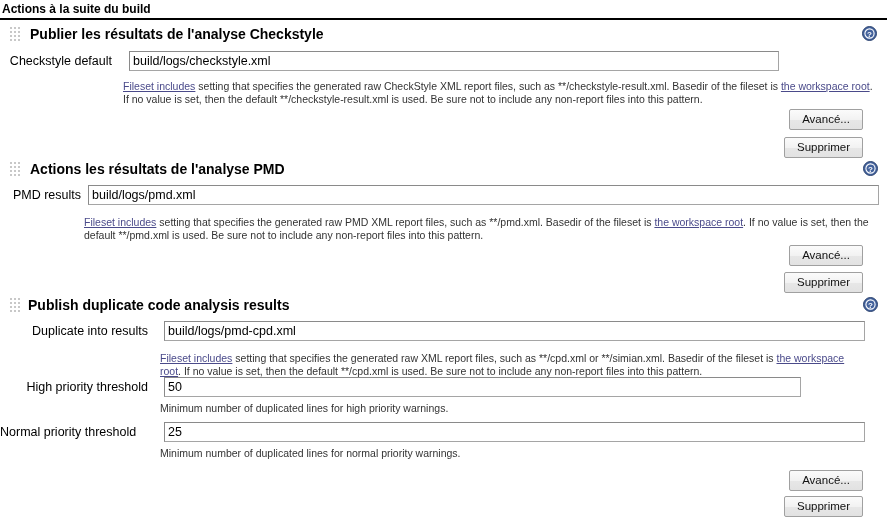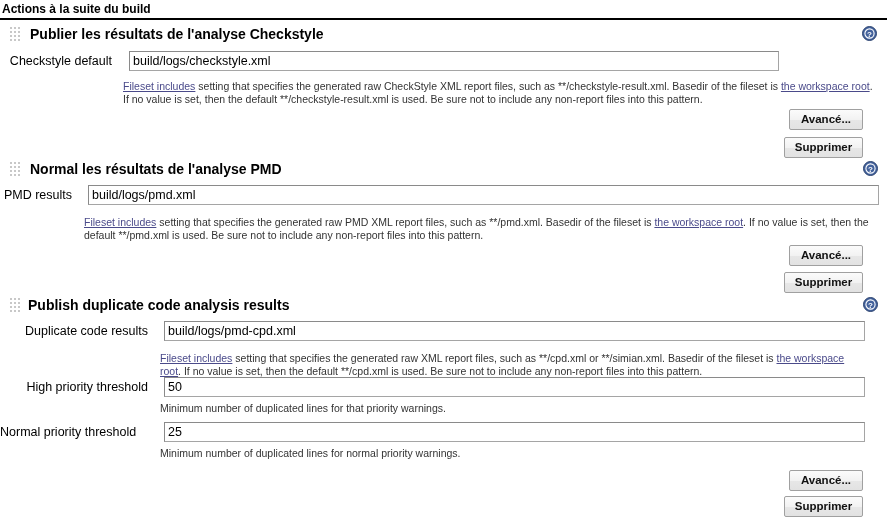--- a/index.html
+++ b/index.html
@@ -123,21 +123,20 @@
     border-radius: 2px;
     background: linear-gradient(to bottom, #fbfbfb 0%, #f2f2f2 50%, #e7e7e7 51%, #e2e2e2 100%);
     font-family: "Liberation Sans", sans-serif;
     font-size: 11.5px;
     color: #111;
     text-align: center;
     height: 21px;
     line-height: 19px;
     cursor: pointer;
     white-space: nowrap;
-    font-weight: bold;
   }
 </style>
 </head>
 <body>
 
 <div class="page-header">
   <div class="page-header-title">Actions à la suite du build</div>
   <div class="page-header-rule"></div>
 </div>
 
@@ -189,31 +188,31 @@
       <span class="dot" style="left:0px;top:4px;"></span>
         <span class="dot" style="left:4px;top:4px;"></span>
         <span class="dot" style="left:8px;top:4px;"></span>
       <span class="dot" style="left:0px;top:8px;"></span>
         <span class="dot" style="left:4px;top:8px;"></span>
         <span class="dot" style="left:8px;top:8px;"></span>
       <span class="dot" style="left:0px;top:12px;"></span>
         <span class="dot" style="left:4px;top:12px;"></span>
         <span class="dot" style="left:8px;top:12px;"></span>
     </span>
-    <span class="block-title" style="left:30px; top:2px;">Normal les résultats de l'analyse PMD</span>
+    <span class="block-title" style="left:30px; top:2px;">Actions les résultats de l'analyse PMD</span>
     <span class="help-icon" style="right:9px;">
       <svg width="15" height="15" viewBox="0 0 15 15">
         <circle cx="7.5" cy="7.5" r="7" fill="#43629c" stroke="#2d4470" stroke-width="1"></circle>
         <circle cx="7.5" cy="7.5" r="4.6" fill="none" stroke="#ffffff" stroke-width="1.1"></circle>
         <text x="7.5" y="10.8" font-family="Liberation Sans, sans-serif" font-size="8" font-weight="bold" fill="#ffffff" text-anchor="middle">?</text>
       </svg>
     </span>
   </div>
 
-  <span class="field-label" style="left:0px; top:29px; width:72px;">PMD results</span>
+  <span class="field-label" style="left:0px; top:29px; width:72px;padding-left:9px;">PMD results</span>
   <input class="text-input" type="text" style="left: 88px; top: 26px; width: 791px;" placeholder="" value="build/logs/pmd.xml">
 
   <div class="desc" style="left:84px; top:57px; width:795px;">
     <a href="#">Fileset includes</a><span> setting that specifies the generated raw PMD XML report files, such as **/pmd.xml. Basedir of the fileset is </span><a href="#">the workspace root</a><span>. If no value is set, then the default **/pmd.xml is used. Be sure not to include any non-report files into this pattern.</span>
   </div>
 
   <div class="btn" style="left:789px; top:86px; width:74px;">Avancé...</div>
   <div class="btn" style="left:784px; top:113px; width:79px;">Supprimer</div>
 </div>
 
@@ -237,30 +236,30 @@
     <span class="block-title" style="left:28px; top:2px;">Publish duplicate code analysis results</span>
     <span class="help-icon" style="right:9px;">
       <svg width="15" height="15" viewBox="0 0 15 15">
         <circle cx="7.5" cy="7.5" r="7" fill="#43629c" stroke="#2d4470" stroke-width="1"></circle>
         <circle cx="7.5" cy="7.5" r="4.6" fill="none" stroke="#ffffff" stroke-width="1.1"></circle>
         <text x="7.5" y="10.8" font-family="Liberation Sans, sans-serif" font-size="8" font-weight="bold" fill="#ffffff" text-anchor="middle">?</text>
       </svg>
     </span>
   </div>
 
-  <span class="field-label" style="left:0px; top:29px; width:148px;">Duplicate code results</span>
+  <span class="field-label" style="left:0px; top:29px; width:148px;">Duplicate into results</span>
   <input class="text-input" type="text" style="left: 164px; top: 26px; width: 701px;" placeholder="" value="build/logs/pmd-cpd.xml">
 
   <div class="desc" style="left:160px; top:57px; width:707px;">
     <a href="#">Fileset includes</a><span> setting that specifies the generated raw XML report files, such as **/cpd.xml or **/simian.xml. Basedir of the fileset is </span><a href="#">the workspace root</a><span>. If no value is set, then the default **/cpd.xml is used. Be sure not to include any non-report files into this pattern.</span>
   </div>
 
   <span class="field-label" style="left:0px; top:85px; width:148px;">High priority threshold</span>
-  <input class="text-input" type="text" style="left: 164px; top: 82px; width: 701px;" value="50">
-  <div class="desc" style="left:160px; top:107px; width:707px;">Minimum number of duplicated lines for that priority warnings.</div>
+  <input class="text-input" type="text" style="left: 164px; top: 82px; width: 637px;" value="50">
+  <div class="desc" style="left:160px; top:107px; width:707px;">Minimum number of duplicated lines for high priority warnings.</div>
 
   <span class="field-label" style="left:0px; top:130px; width:132px;">Normal priority threshold</span>
   <input class="text-input" type="text" style="left: 164px; top: 127px; width: 701px;" value="25">
   <div class="desc" style="left:160px; top:152px; width:707px;">Minimum number of duplicated lines for normal priority warnings.</div>
 
   <div class="btn" style="left:789px; top:175px; width:74px;">Avancé...</div>
   <div class="btn" style="left:784px; top:201px; width:79px;">Supprimer</div>
 </div>
 
 </body></html>

